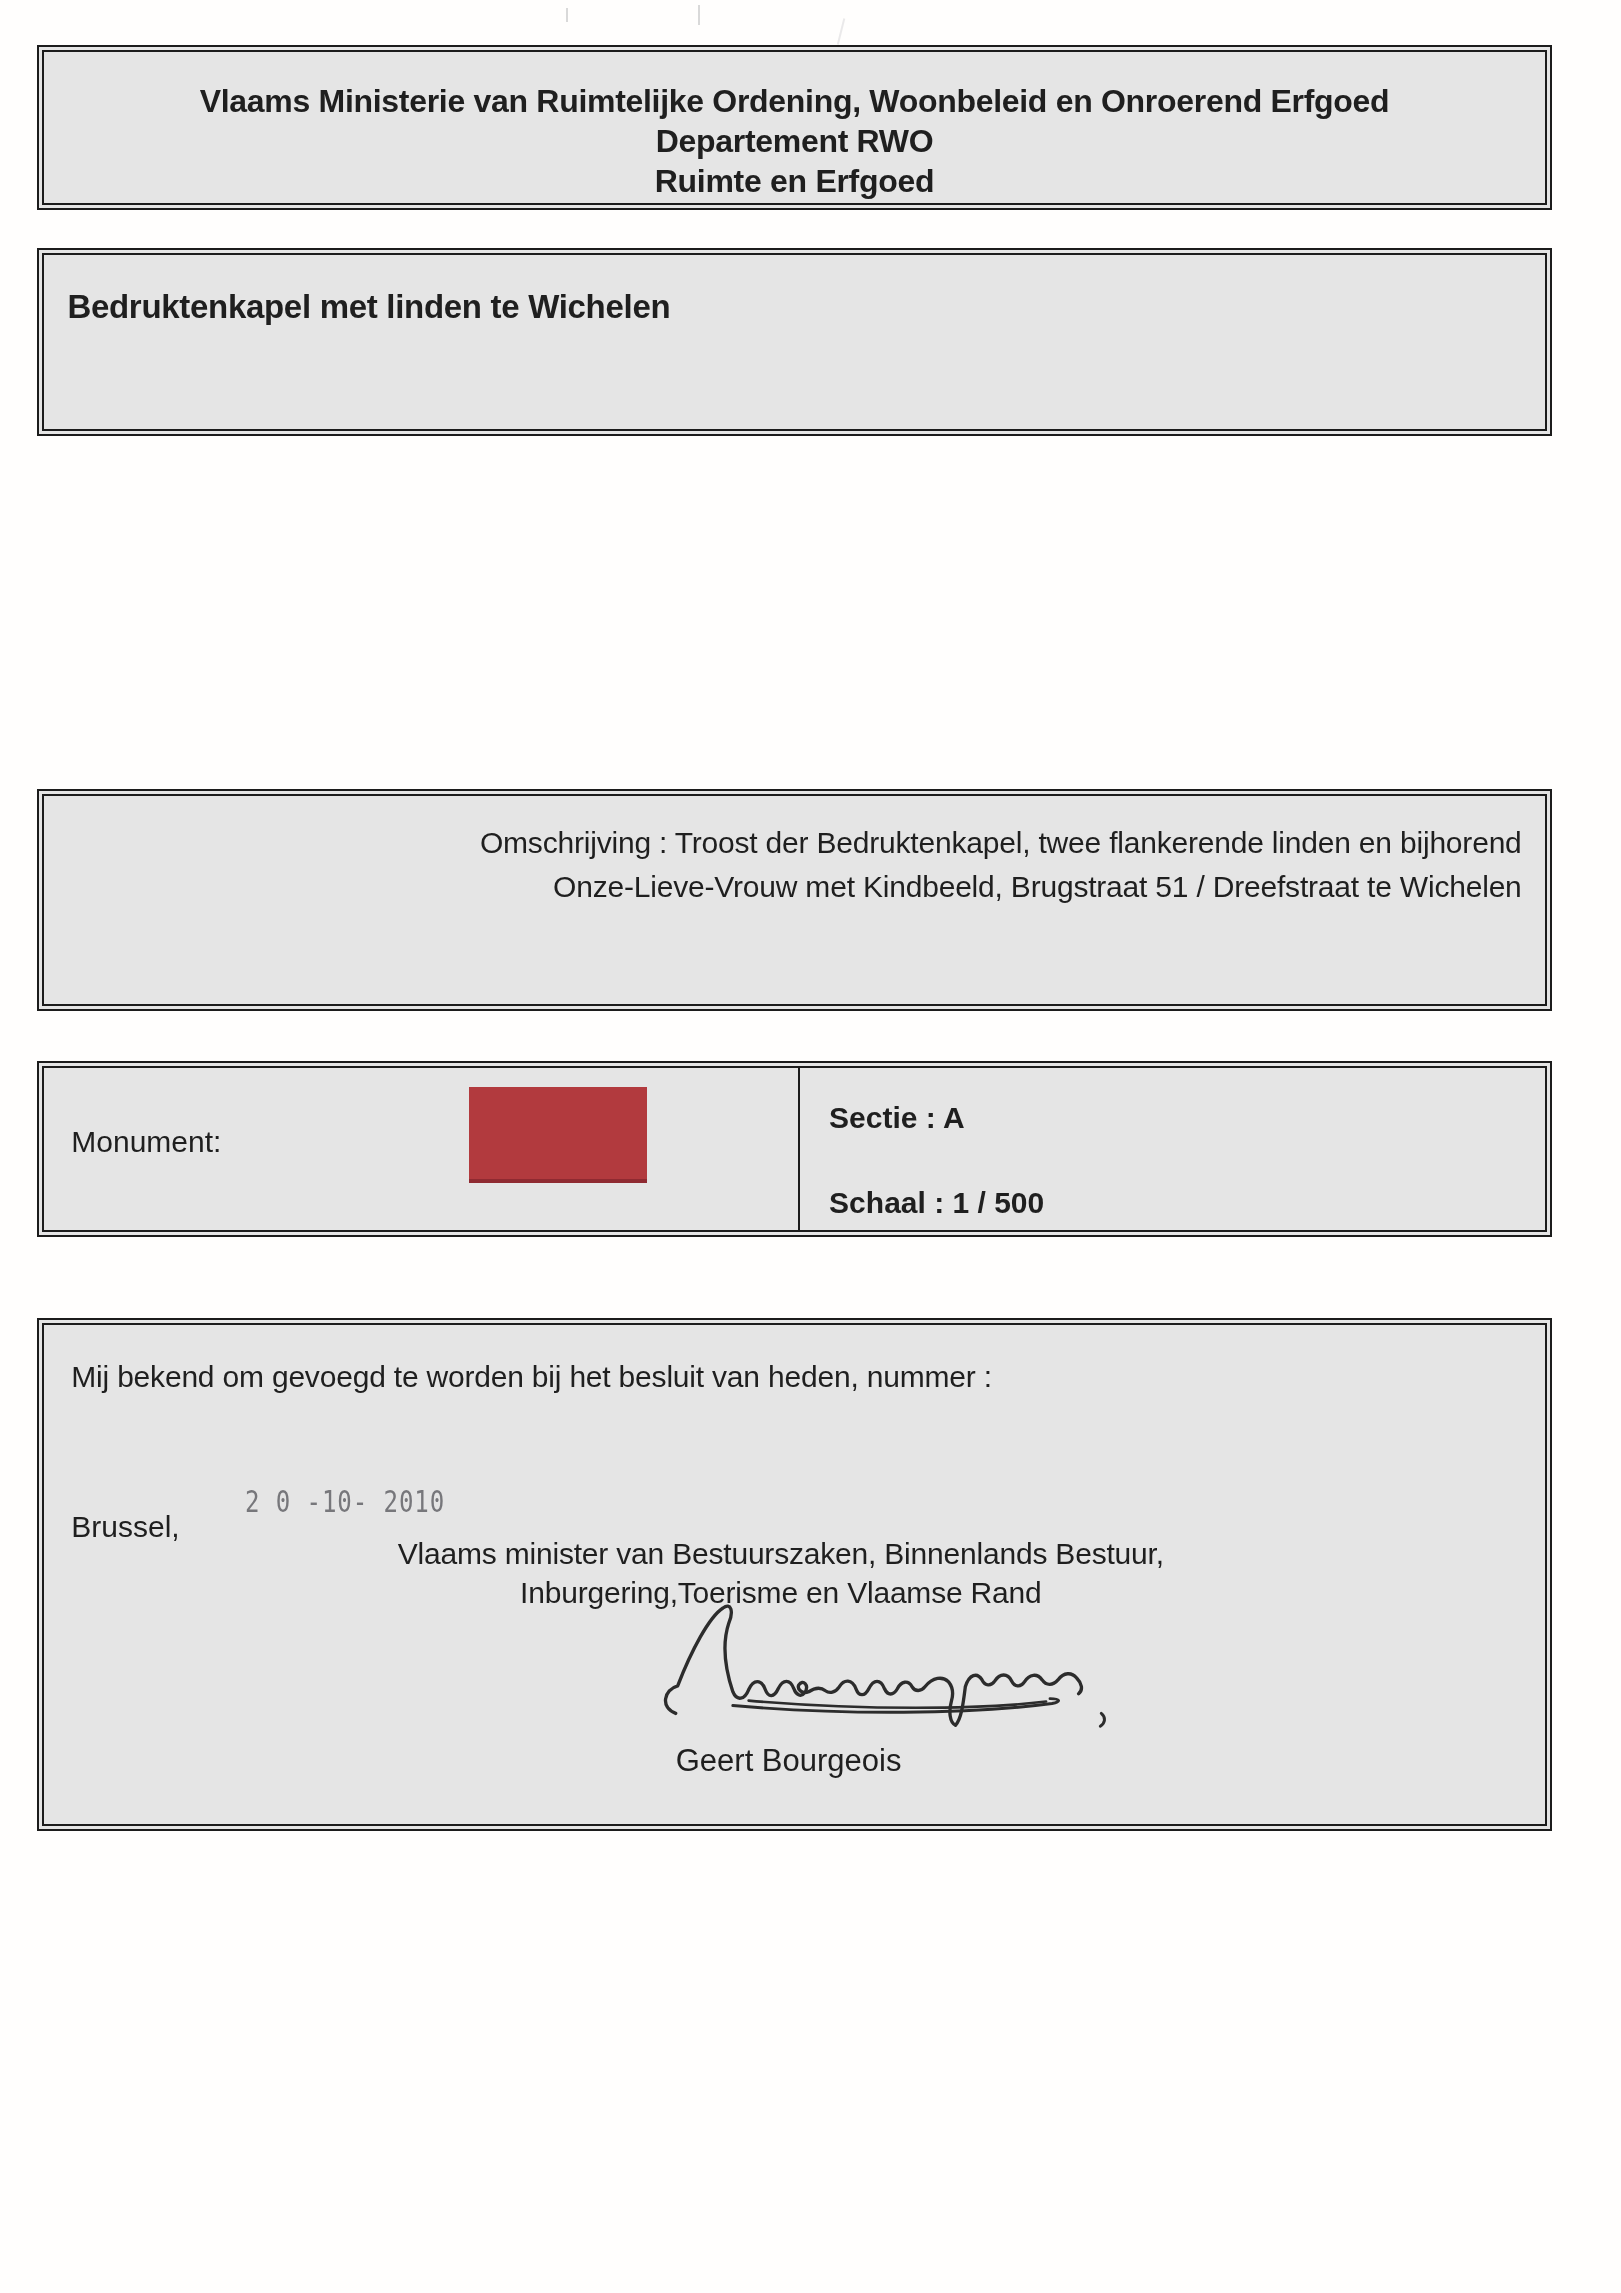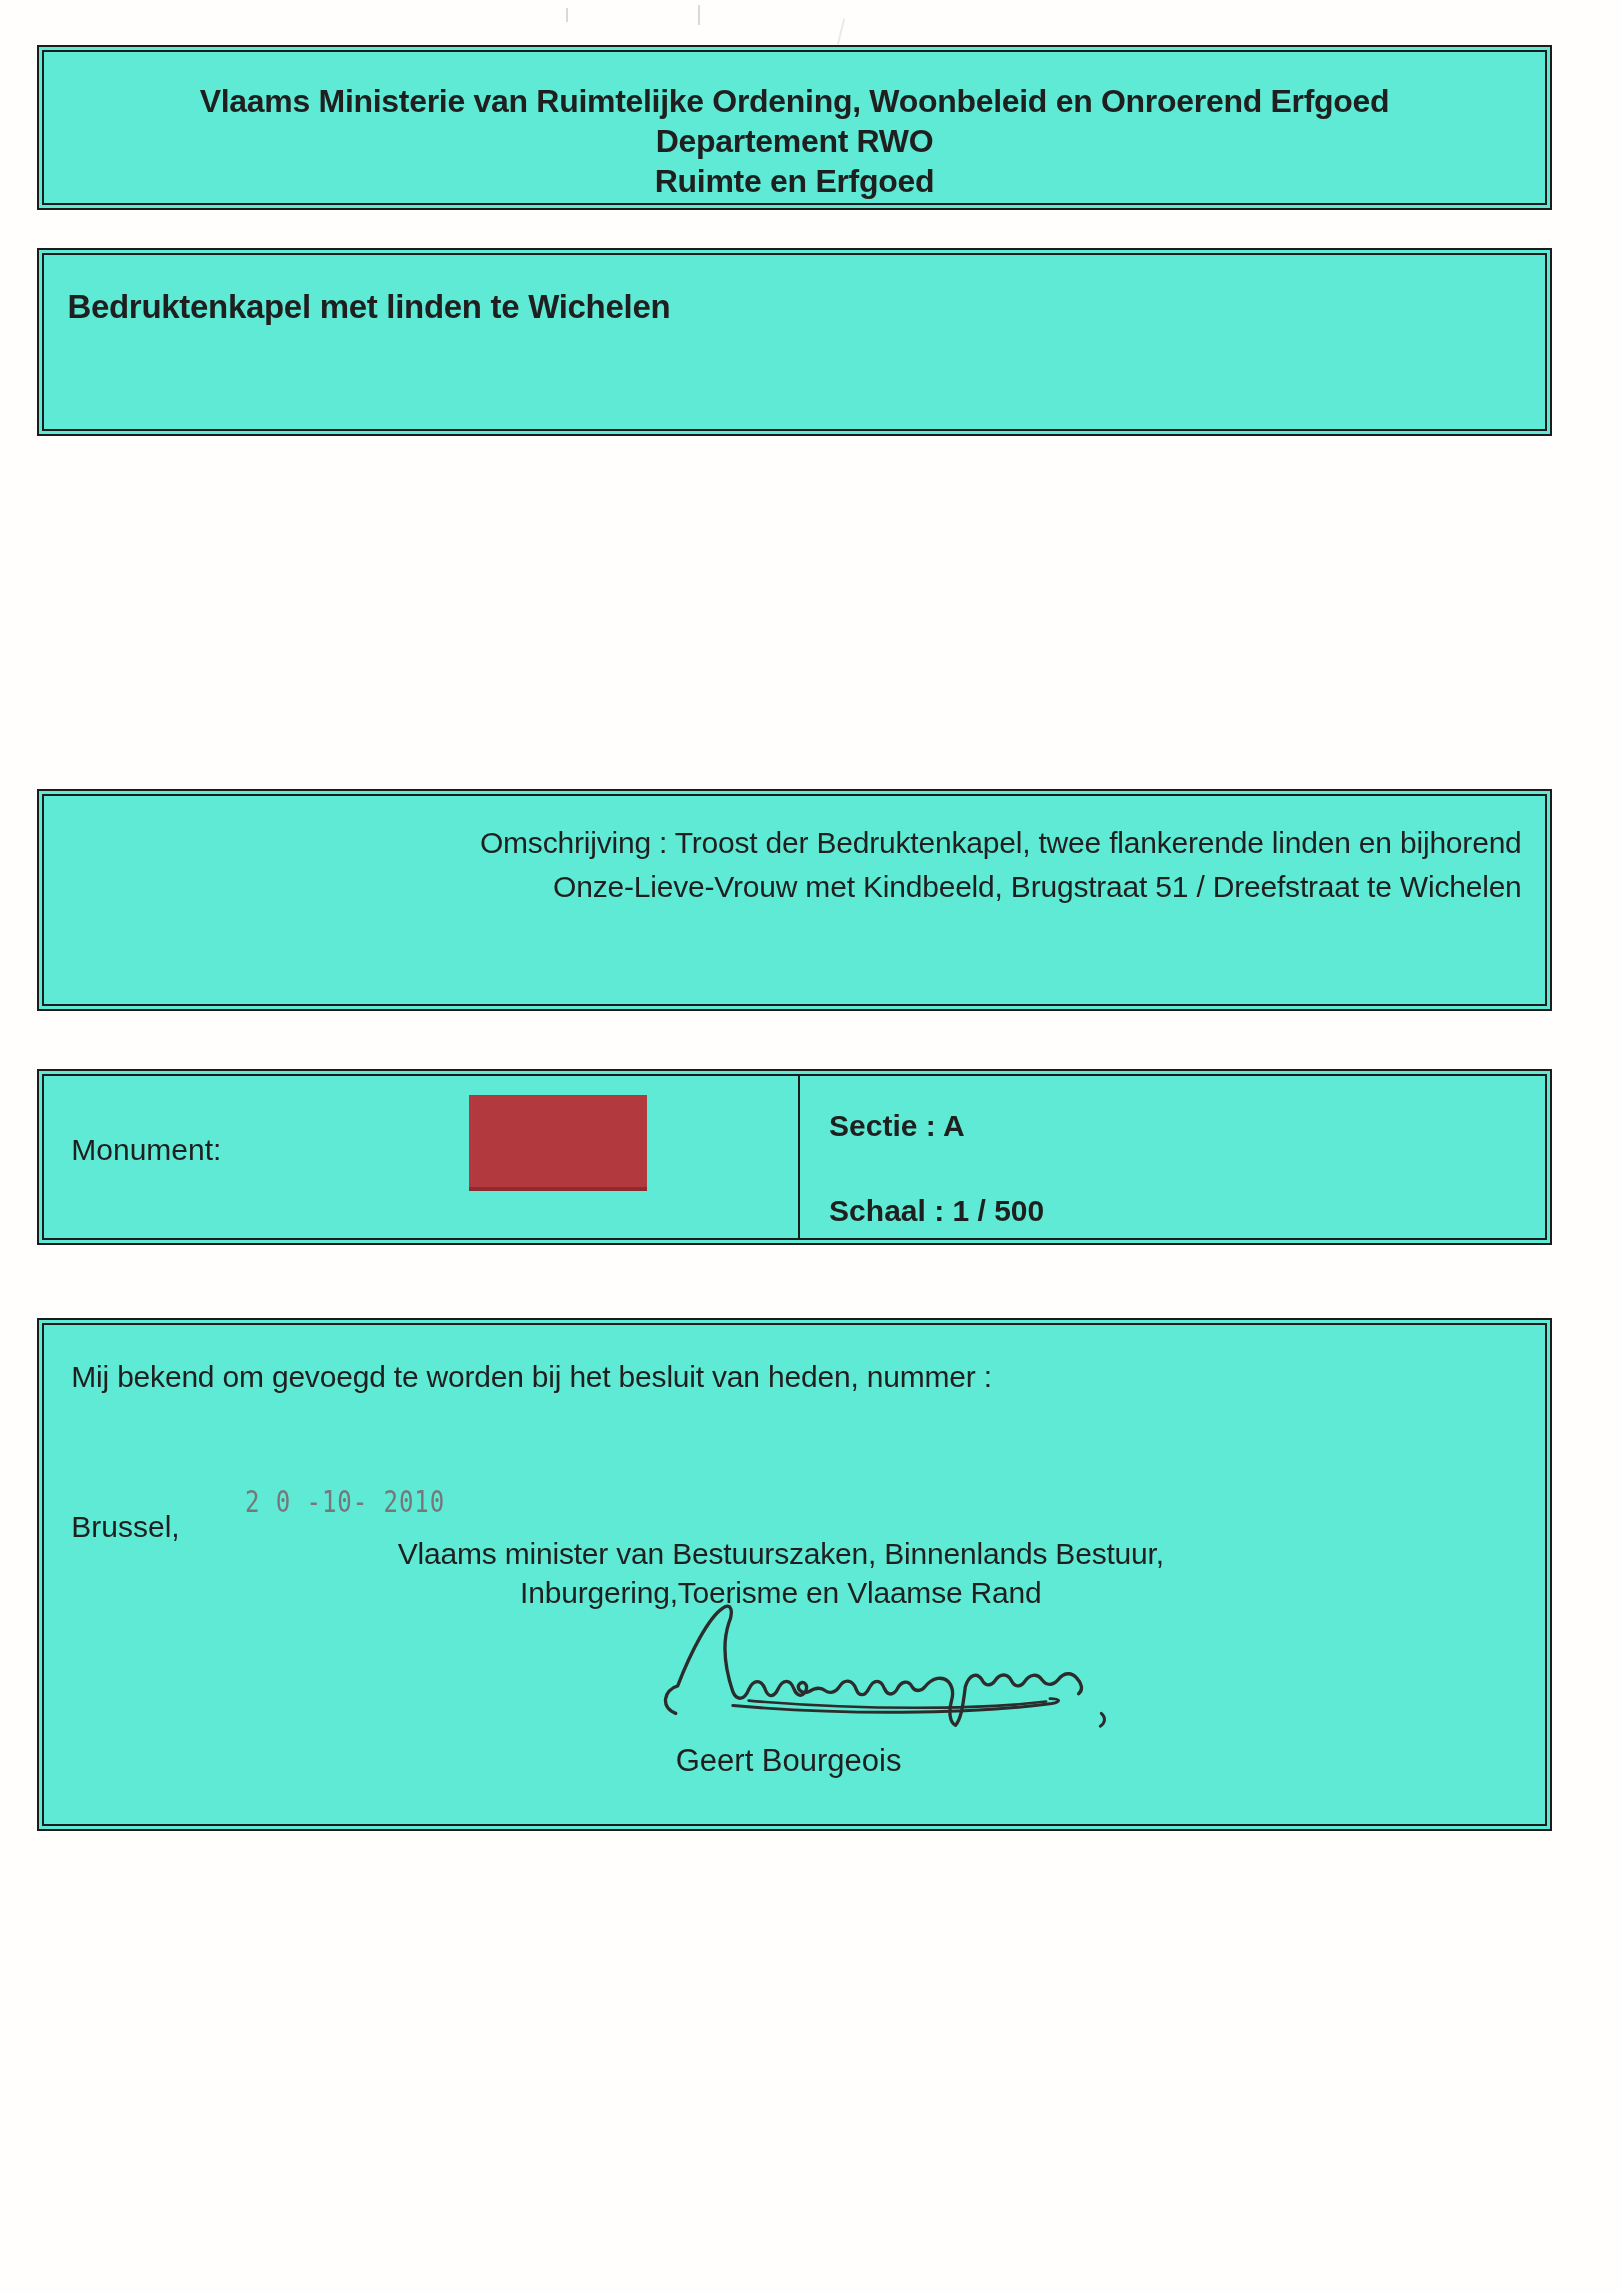--- a/index.html
+++ b/index.html
@@ -9,21 +9,21 @@
     background:#fffefd;
     font-family:"Liberation Sans","DejaVu Sans",sans-serif;
     color:#1f1f1f;
     overflow:hidden;
   }
   
   .dbox{
     position:absolute;left:37px;width:1515px;
     box-sizing:border-box;
     border:2.9px solid #1c1c1c;
-    background:#5eead4;
+    background:#e5e5e5;
   }
   .dbox-inner{
     position:absolute;top:2.9px;left:2.9px;right:2.9px;bottom:2.9px;
     border:2px solid #1c1c1c;
     box-sizing:border-box;
   }
   .box-header{top:45px;height:165px;}
   .header-inner{text-align:center;padding-top:29px;}
   .hline{font-weight:bold;font-size:32px;line-height:40px;letter-spacing:-0.3px;}
 
@@ -45,21 +45,21 @@
     padding:35px 0 0 29px;gap:51px;
     box-sizing:border-box;
   }
   .drow{font-size:30px;line-height:37px;letter-spacing:-0.2px;}
   .sup{font-size:18.6px;vertical-align:super;line-height:0;}
 
   .box-desc{top:789px;height:222px;}
   .desc-inner{padding:25.5px 23.5px 0 23.5px;text-align:right;}
   .bline{font-size:30px;line-height:44px;letter-spacing:-0.2px;}
 
-  .box-legend{top:1061px;height:176px;margin-top:8px;}
+  .box-legend{top:1061px;height:176px;}
   .legend-inner{display:flex;}
   .legend-left{position:relative;flex:1 1 auto;}
   .legend-label{position:absolute;left:27.4px;top:57px;font-size:30px;}
   .swatch{
     position:absolute;left:425px;top:19.6px;
     width:178px;height:92px;
     background:#b23a3e;
     border-bottom:4.9px solid #8f2a31;
   }
   .legend-right{

